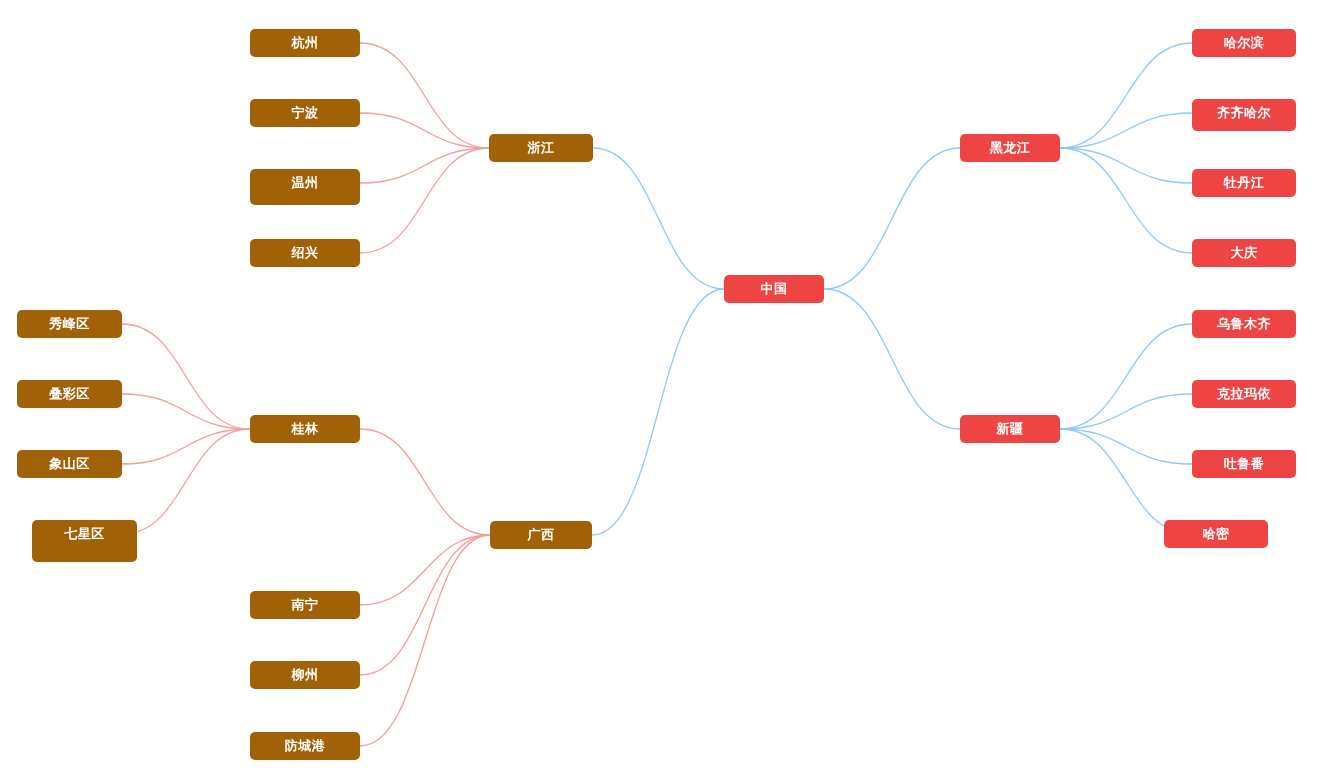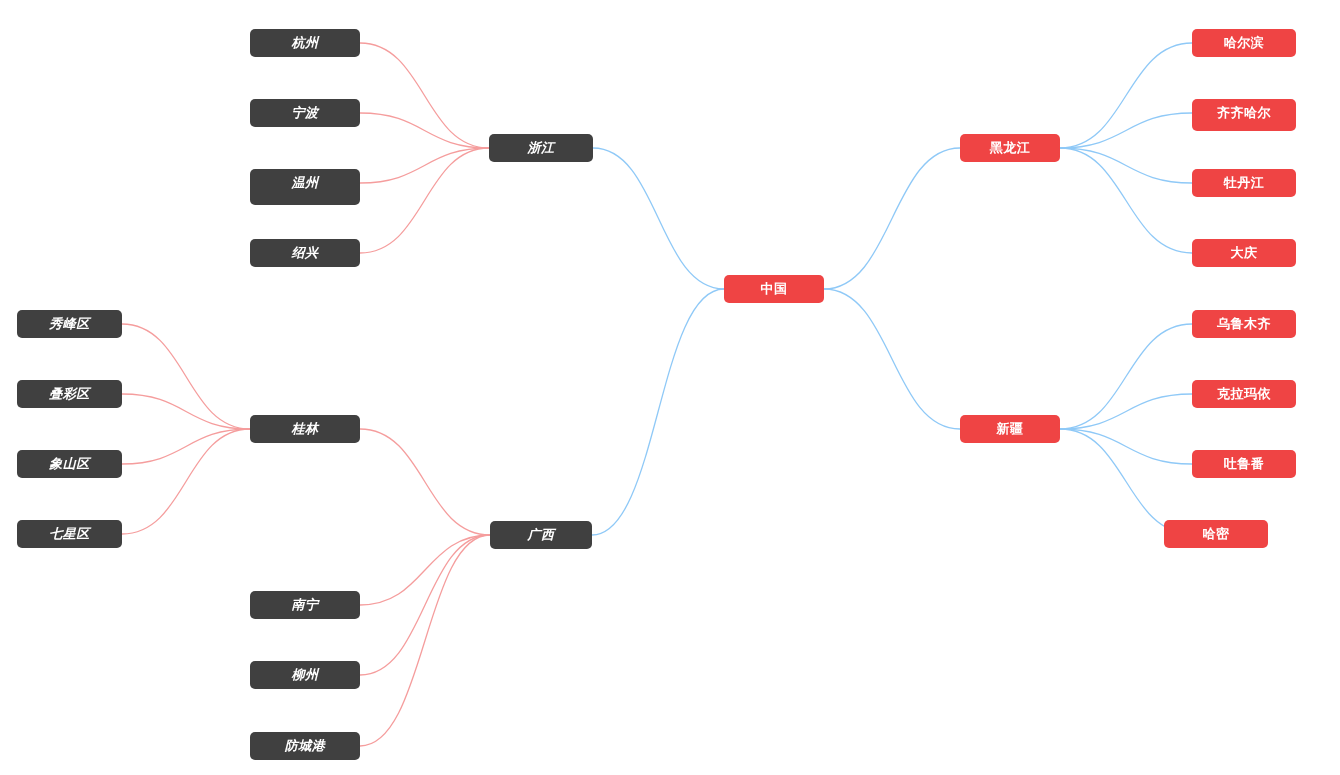--- a/index.html
+++ b/index.html
@@ -36,21 +36,21 @@
     border-radius: 5px;
     text-align: center;
     color: #ffffff;
     font-size: 13px;
     font-weight: bold;
     letter-spacing: 0.5px;
     white-space: nowrap;
     cursor: pointer;
     user-select: none;
   }
-  .node-red  { background: #404040; font-style: italic; }
+  .node-red  { background: #a16207; }
   .node-blue { background: #ef4444; }
   .node-label {
     display: block;
     width: 100%;
     height: 100%;
     line-height: 28px;
   }
 </style>
 </head>
 <body>
@@ -109,21 +109,21 @@
       </div>
       <div class="node node-red" style="left: 17px; top: 310px; width: 105px; height: 28px;">
         <span class="node-label">秀峰区</span>
       </div>
       <div class="node node-red" style="left: 17px; top: 380px; width: 105px; height: 28px;">
         <span class="node-label">叠彩区</span>
       </div>
       <div class="node node-red" style="left: 17px; top: 450px; width: 105px; height: 28px;">
         <span class="node-label">象山区</span>
       </div>
-      <div class="node node-red" style="left: 17px; top: 520px; width: 105px; height: 28px;">
+      <div class="node node-red" style="left: 32px; top: 520px; width: 105px; height: 42px;">
         <span class="node-label">七星区</span>
       </div>
       <div class="node node-red" style="left: 250px; top: 591px; width: 110px; height: 28px;">
         <span class="node-label">南宁</span>
       </div>
       <div class="node node-red" style="left: 250px; top: 661px; width: 110px; height: 28px;">
         <span class="node-label">柳州</span>
       </div>
       <div class="node node-red" style="left: 250px; top: 732px; width: 110px; height: 28px;">
         <span class="node-label">防城港</span>

